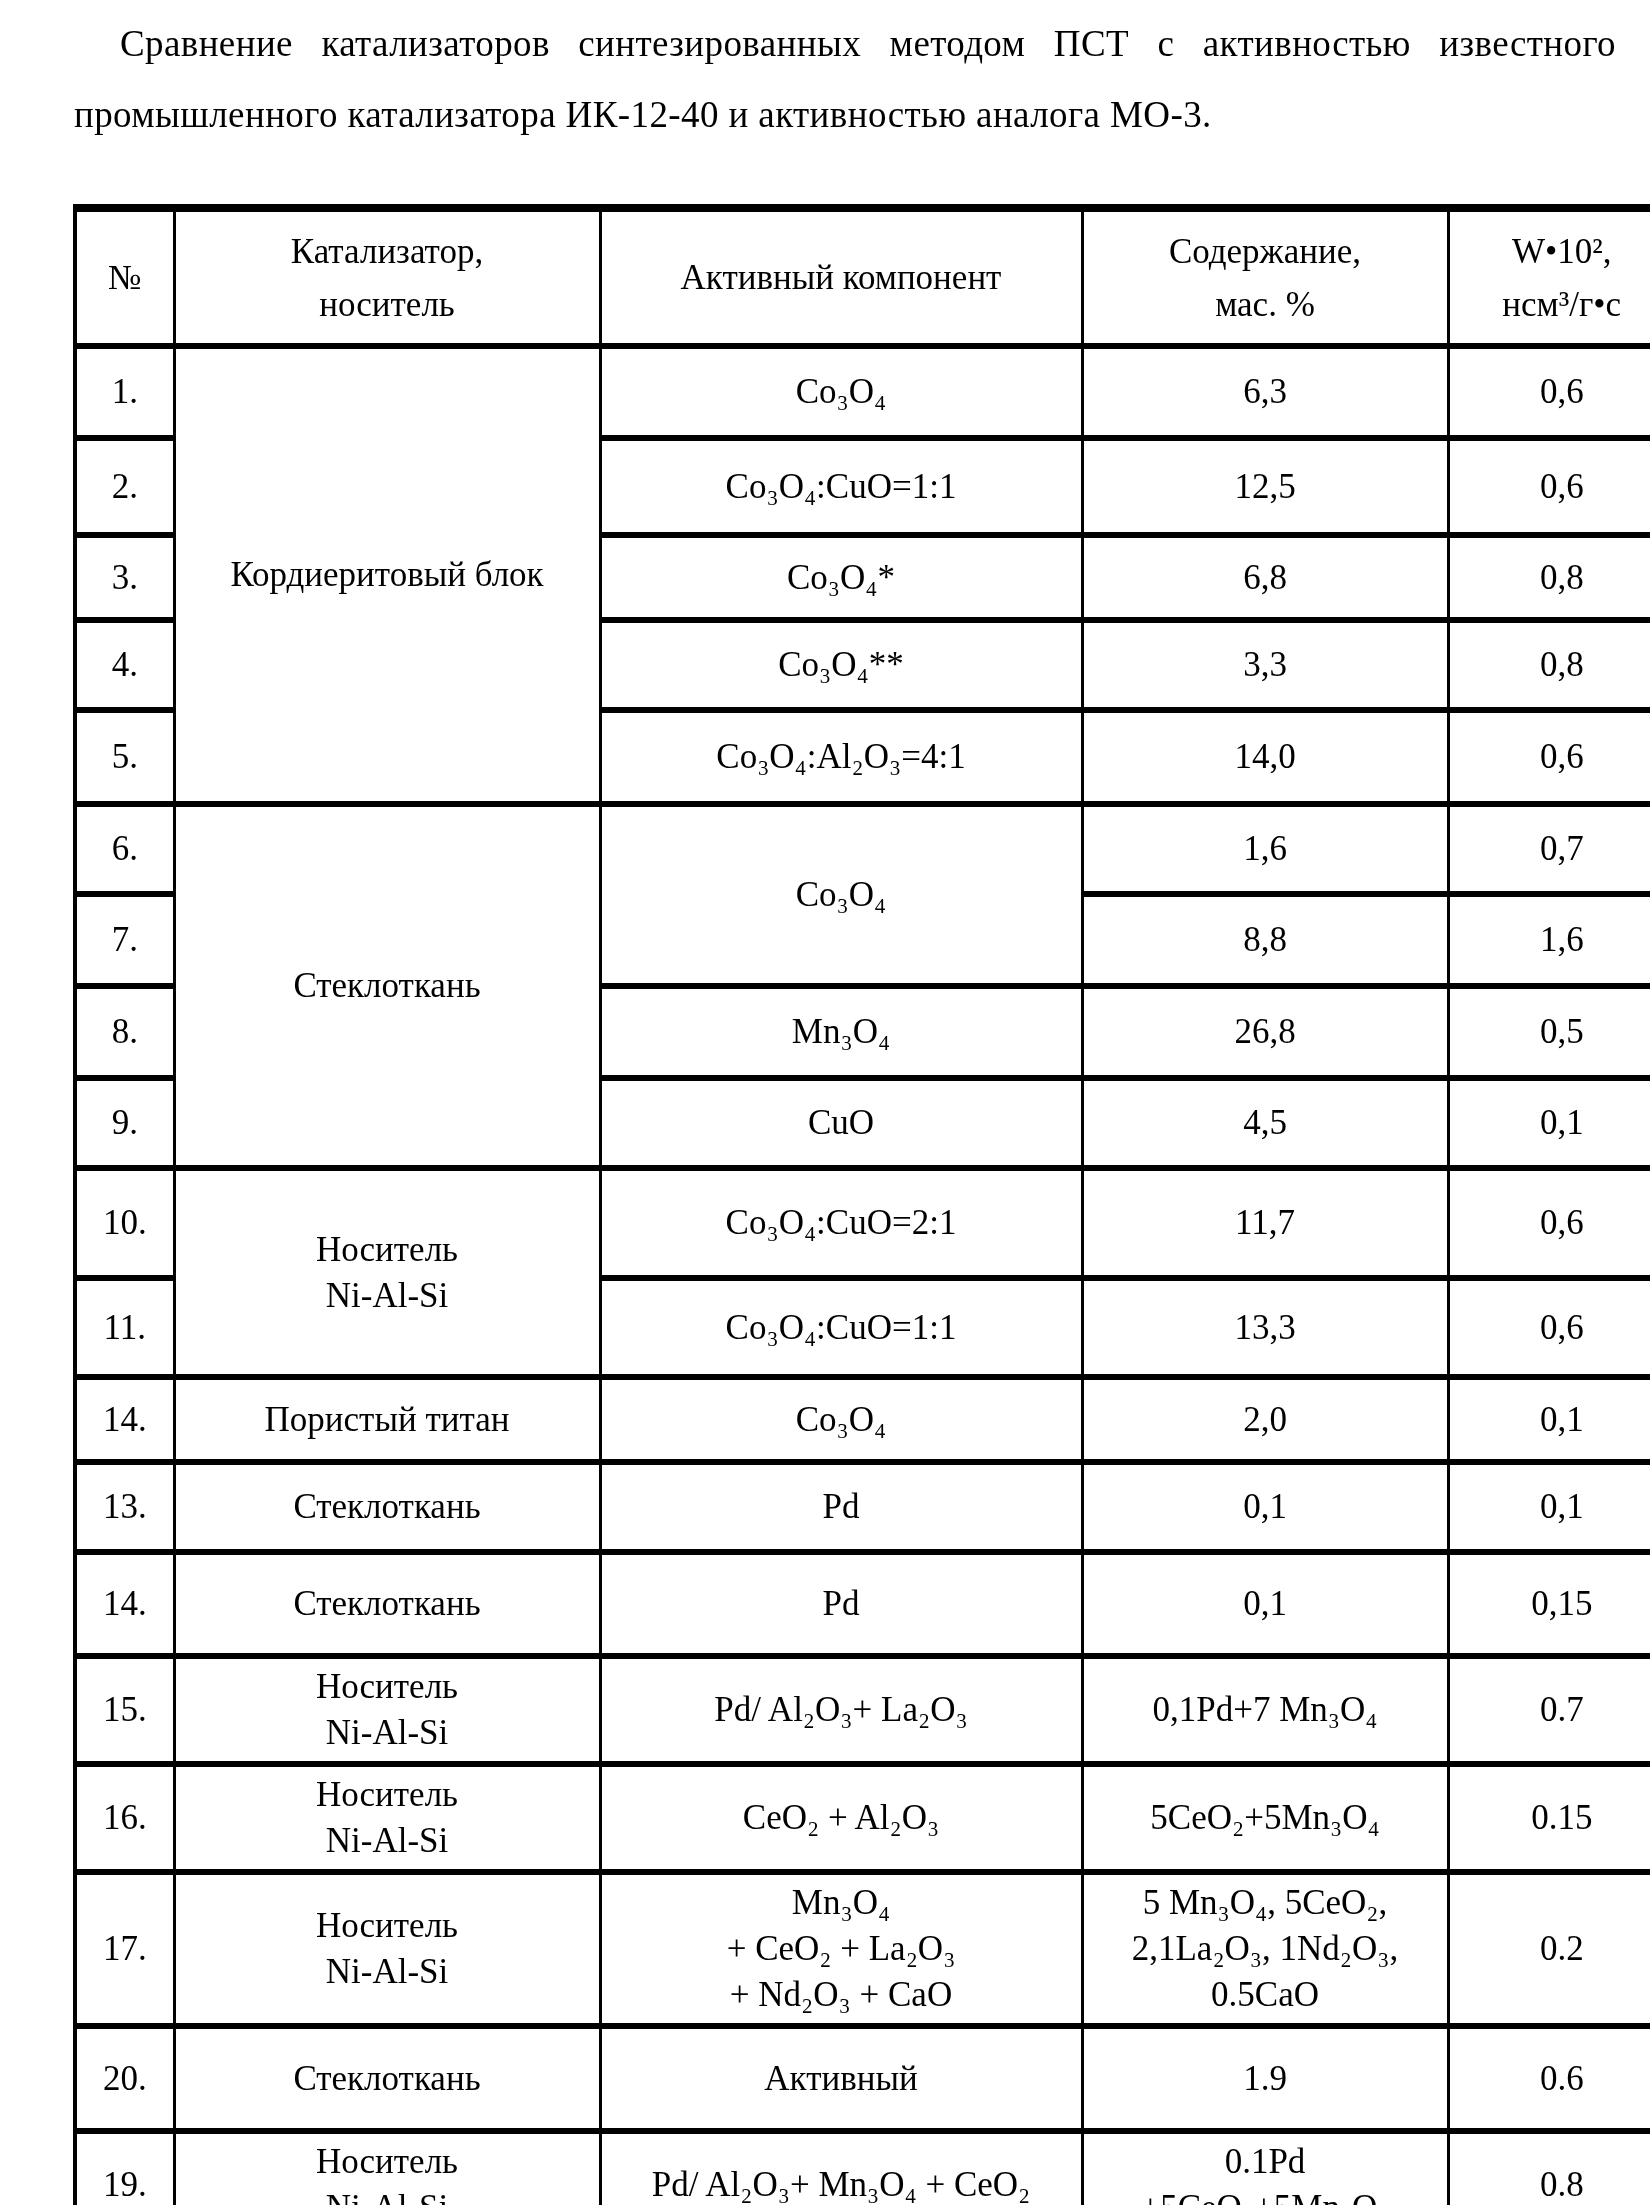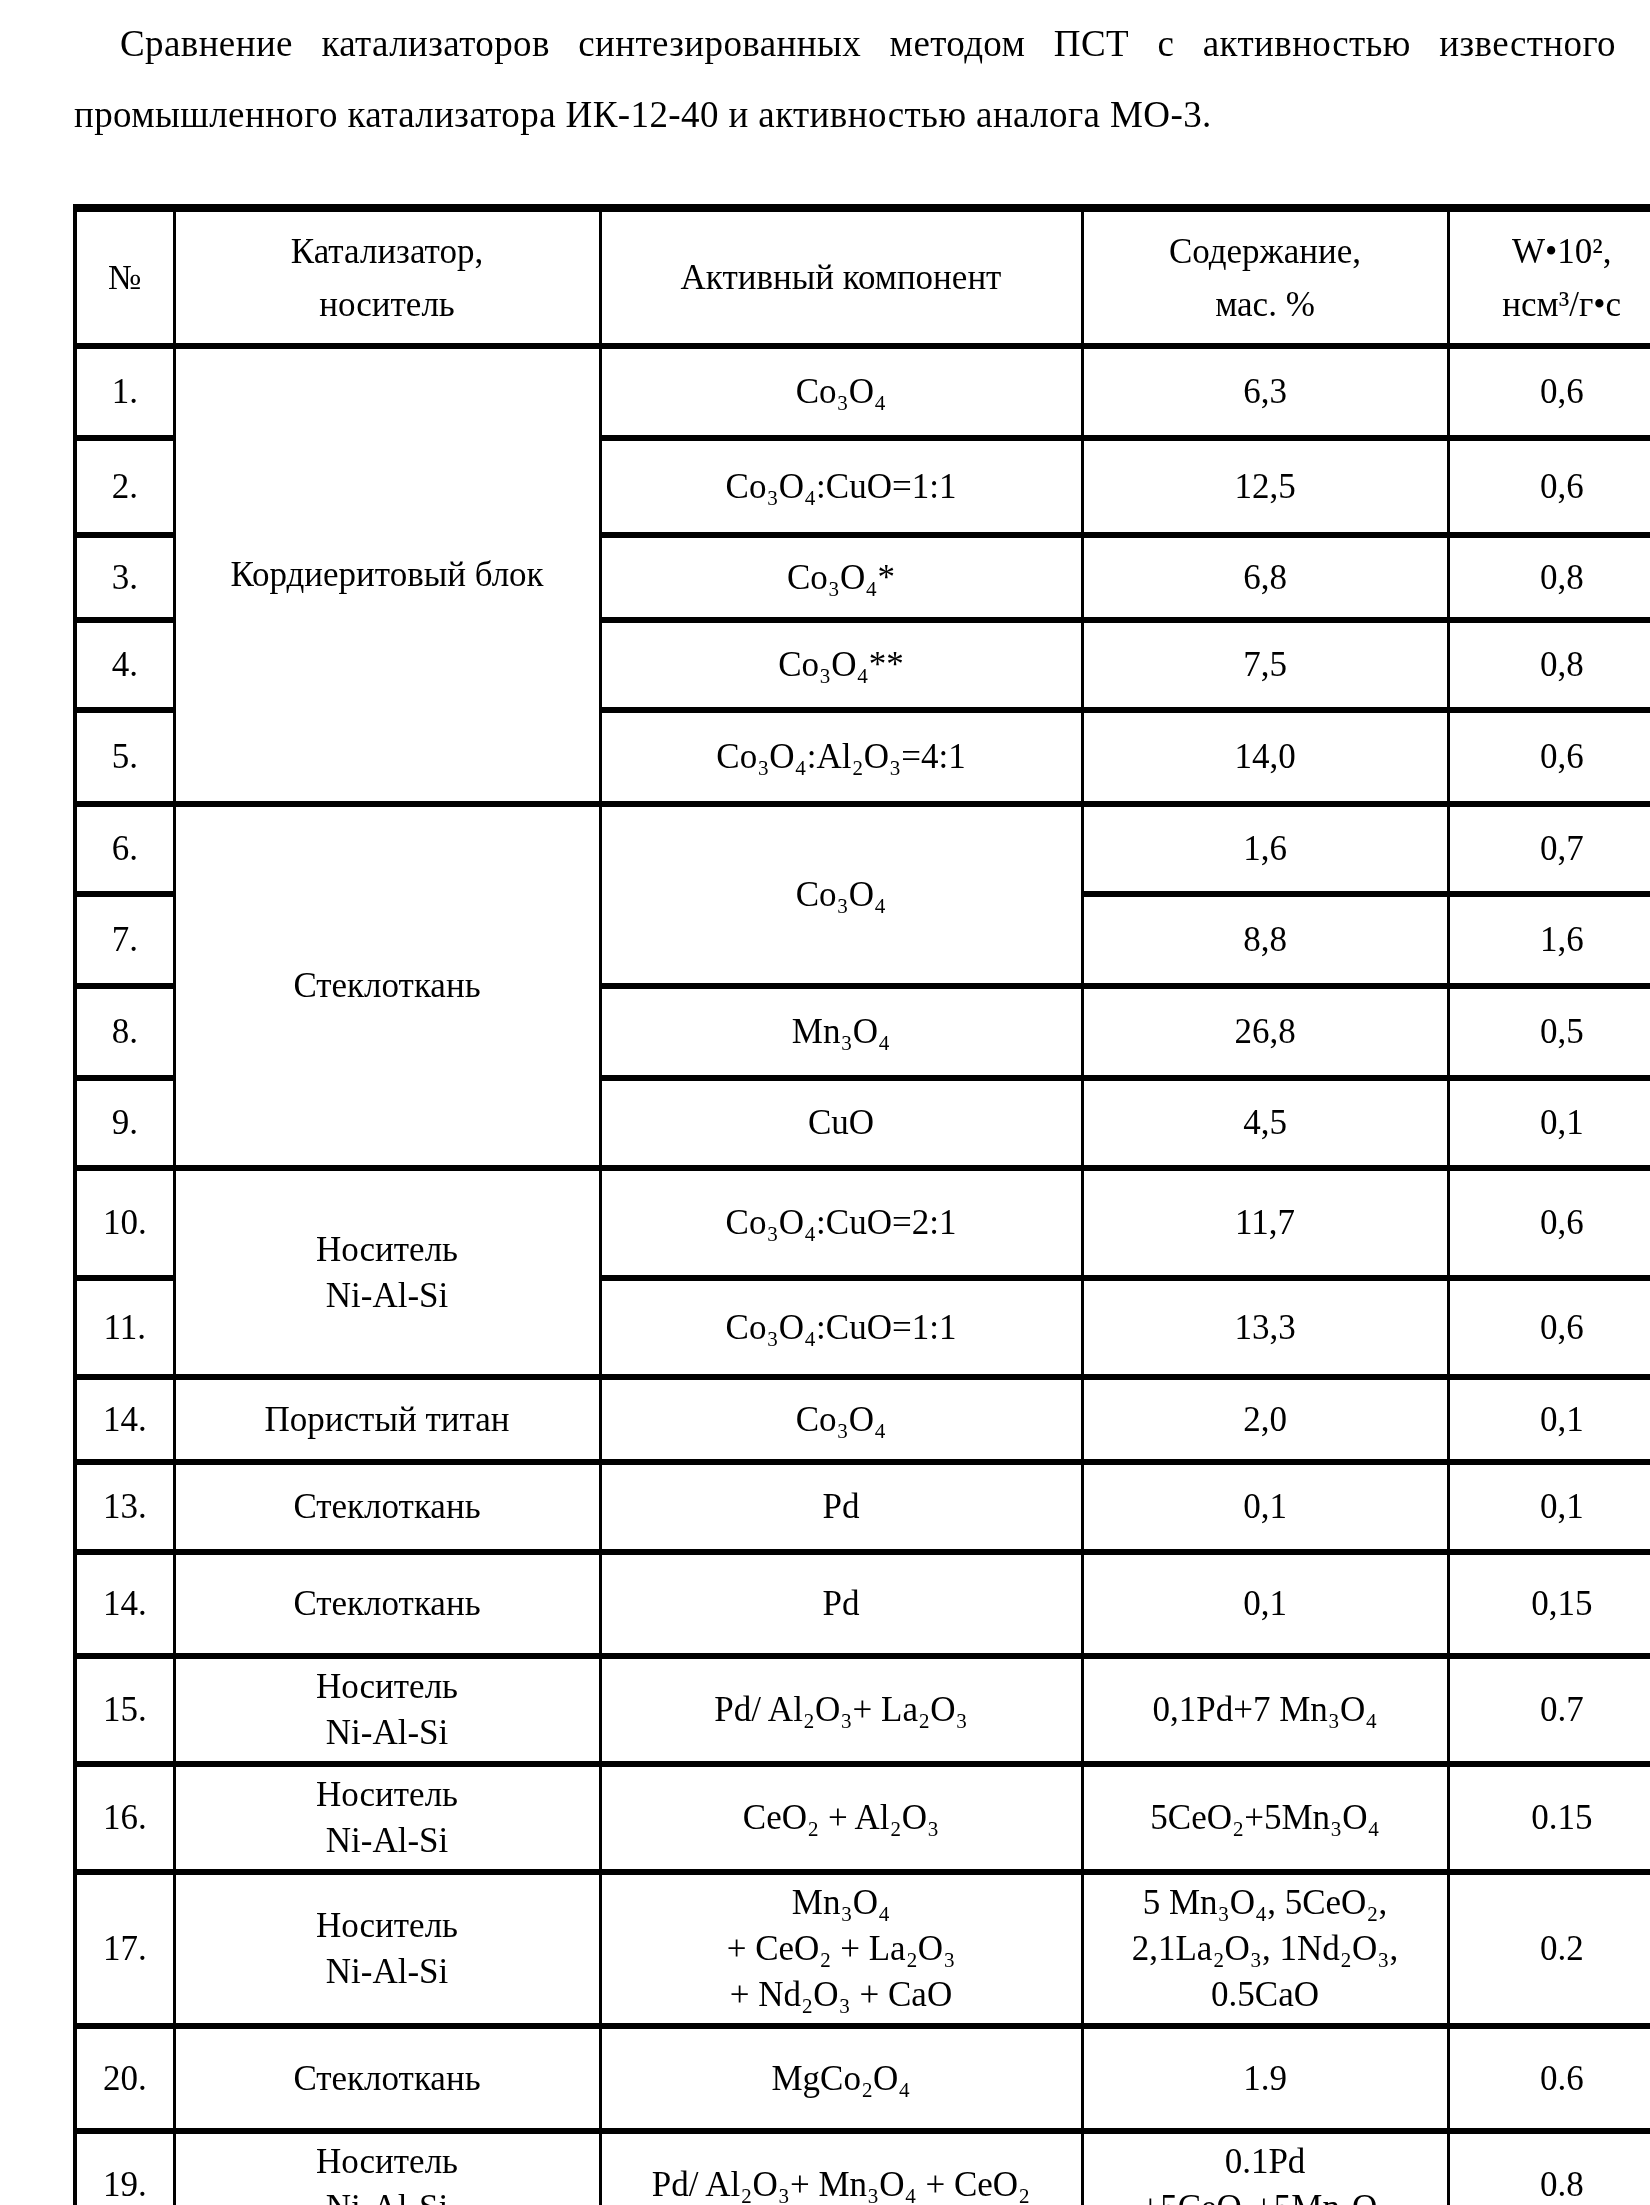--- a/index.html
+++ b/index.html
@@ -106,21 +106,21 @@
       </tr>
       <tr style="height:85px">
         <td class="num-cell">3.</td>
         <td>Co₃O₄*</td>
         <td>6,8</td>
         <td>0,8</td>
       </tr>
       <tr style="height:90px">
         <td class="num-cell">4.</td>
         <td>Co₃O₄**</td>
-        <td>7,5</td>
+        <td>3,3</td>
         <td>0,8</td>
       </tr>
       <tr style="height:94px">
         <td class="num-cell">5.</td>
         <td>Co₃O₄:Al₂O₃=4:1</td>
         <td>14,0</td>
         <td>0,6</td>
       </tr>
 
       <tr style="height:90px">
@@ -208,21 +208,21 @@
 + CeO₂  + La₂O₃
 +  Nd₂O₃ + CaO</td>
         <td>5 Mn₃O₄,  5CeO₂,
 2,1La₂O₃,  1Nd₂O₃,
 0.5CaO</td>
         <td>0.2</td>
       </tr>
       <tr style="height:105px">
         <td class="num-cell">20.</td>
         <td>Стеклоткань</td>
-        <td>MgCo₂O₄</td>
+        <td>Активный</td>
         <td>1.9</td>
         <td>0.6</td>
       </tr>
       <tr style="height:102px">
         <td class="num-cell">19.</td>
         <td>Носитель
 Ni-Al-Si</td>
         <td>Pd/ Al₂O₃+ Mn₃O₄ + CeO₂</td>
         <td>0.1Pd
 +5CeO₂+5Mn₃O₄</td>

